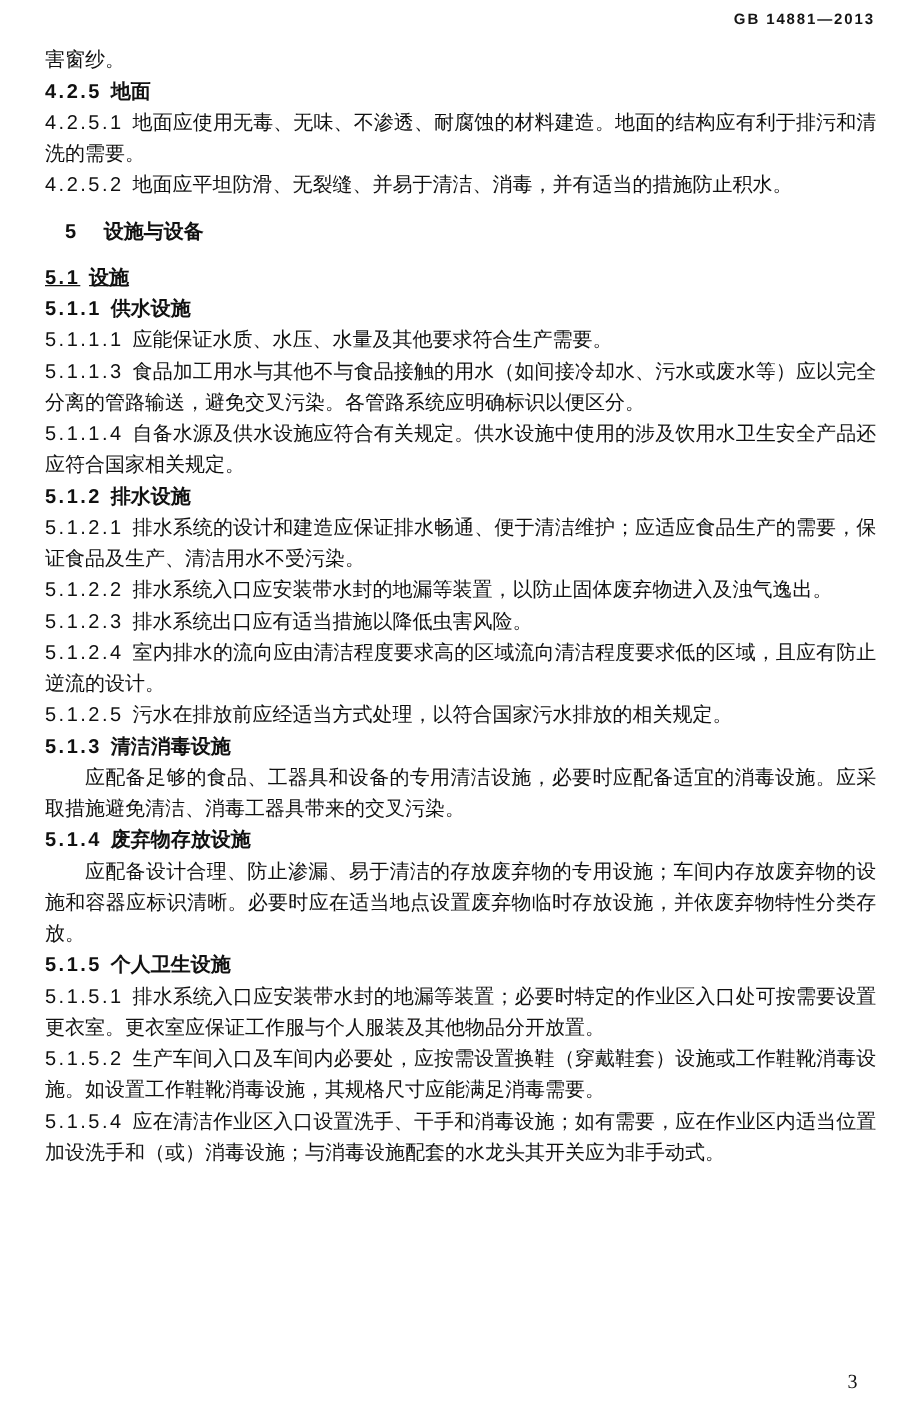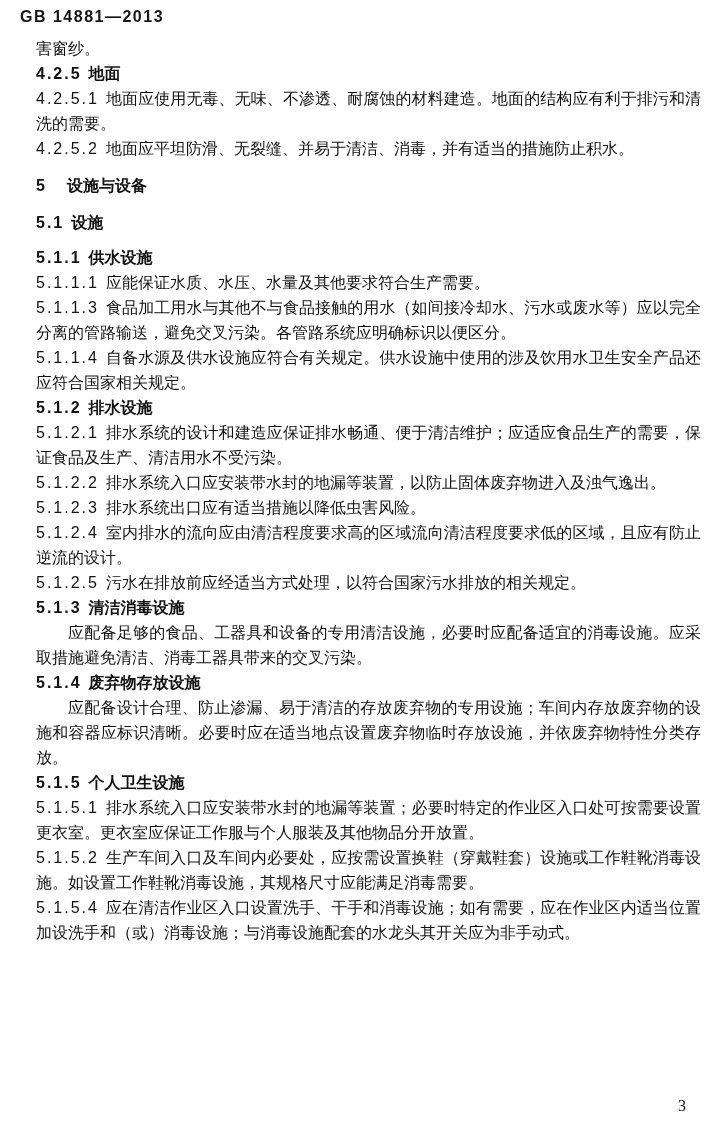--- a/index.html
+++ b/index.html
@@ -14,24 +14,24 @@
     background: #ffffff;
     color: #111111;
     font-family: "Liberation Serif", "DejaVu Serif", serif;
     overflow: hidden;
   }
   .page-header {
     position: absolute;
     top: 8px;
     left: 20px;
     right: 20px;
-    text-align: left;
+    text-align: right;
     font-family: "Liberation Sans", "DejaVu Sans", sans-serif;
     font-weight: bold;
-    font-size: 16px;
+    font-size: 12px;
     letter-spacing: 1.5px;
     color: #151515;
   }
   .doc-body {
     position: absolute;
     top: 36px;
     left: 36px;
     right: 19px;
     font-size: 16px;
     line-height: 25px;
@@ -51,23 +51,23 @@
   .chapter, .section, .heading {
     font-weight: bold;
   }
   .chapter .num, .section .num, .heading .num {
     font-weight: bold;
   }
   .title {
     font-family: "Liberation Sans", "DejaVu Sans", sans-serif;
     font-weight: bold;
   }
-  .chapter { margin: 12px 0 !important; }
+  .chapter { margin: 12px 16px !important; }
   .chapter .num { margin-right: 20px; }
-  .section { margin: 0 0 10px !important; }
+  .section { margin: 0 0 0 !important; text-decoration: underline; }
   .para { text-indent: 2em; }
   .page-footer {
     position: absolute;
     bottom: 16px;
     left: 20px;
     right: 34px;
     text-align: right;
     font-size: 16px;
     color: #151515;
   }

